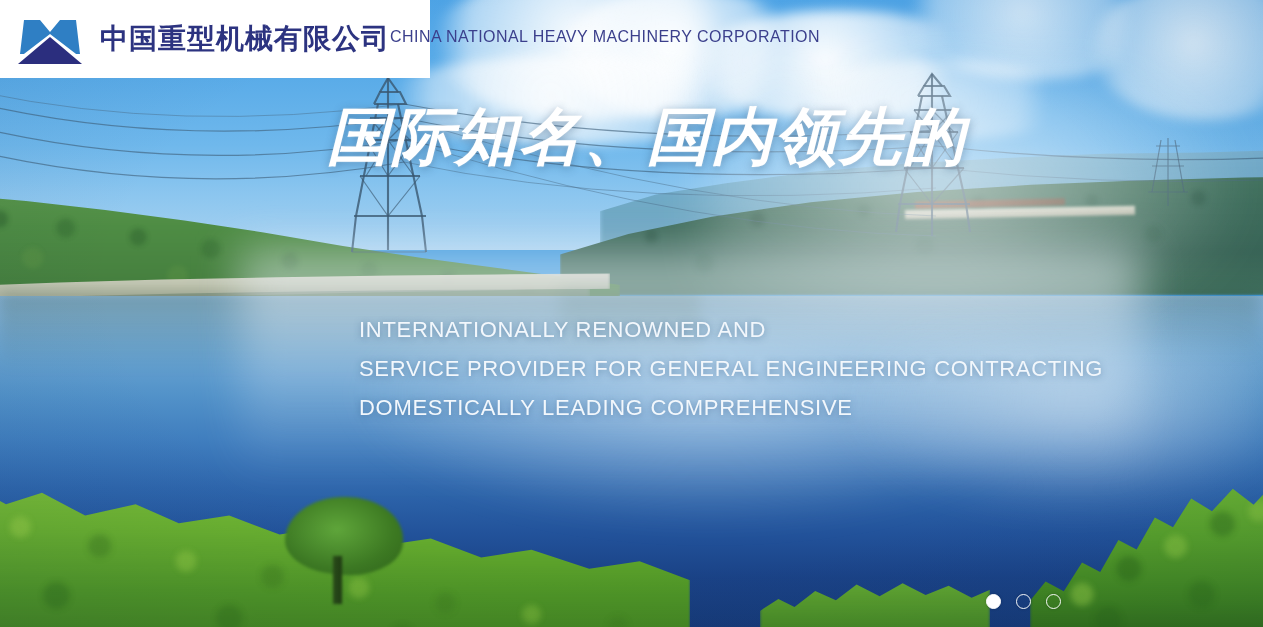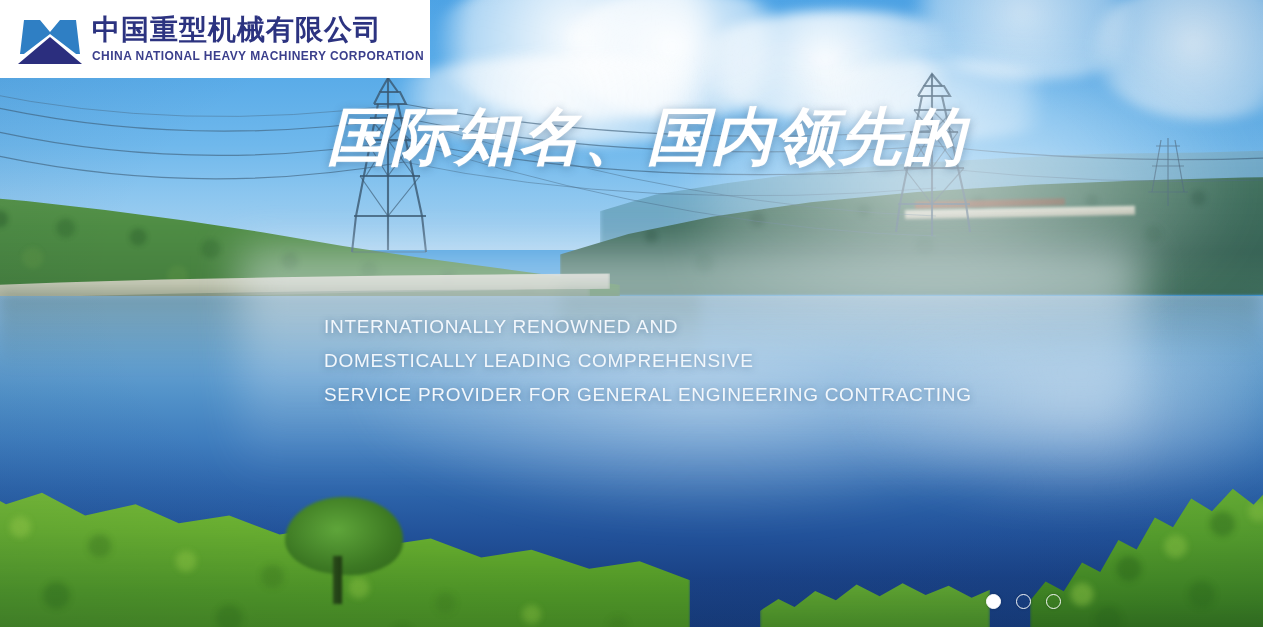--- a/index.html
+++ b/index.html
@@ -246,47 +246,48 @@
   }
 
   
   .logo-plate{
     position:absolute; left:0; top:0; width:430px; height:78px;
     background:#ffffff;
     display:flex; align-items:center;
     z-index:40;
   }
   .logo-mark{ width:72px; height:58px; margin-left:14px; flex:0 0 auto; }
-  .logo-text{ margin-left:6px; display:flex; flex-direction:column; justify-content:center; }
+  .logo-text{ margin-left:14px; display:flex; flex-direction:row; justify-content:center; }
   .logo-cn{
     font-size:28px; font-weight:bold; letter-spacing:1px;
     color:#2c3380; line-height:1.1; white-space:nowrap;
     font-family:"DejaVu Sans","Liberation Sans",sans-serif;
   }
   .logo-en{
-    font-size:12px; font-weight:bold; letter-spacing:.45px;
+    font-size:16px; font-weight:normal; letter-spacing:.45px;
     color:#3b3f8c; line-height:1.2; margin-top:3px; white-space:nowrap;
     font-family:"Liberation Sans",sans-serif;
   }
 
   
   .copy{ position:absolute; left:327px; top:102px; z-index:30; }
   .h-line{
     font-size:62px; font-weight:bold; font-style:italic;
     color:#ffffff; line-height:1.12; letter-spacing:2px;
     white-space:nowrap;
     font-family:"DejaVu Sans","Liberation Sans",sans-serif;
     text-shadow:0 2px 10px rgba(40,80,120,.45), 0 0 2px rgba(255,255,255,.5);
   }
   .sub{ position:absolute; left:324px; top:310px; z-index:30; }
   .s-line{
-    font-size:19px; font-weight:normal; letter-spacing:.7px;
+    font-size:22px; font-weight:normal; letter-spacing:.7px;
     color:#f2f7fc; line-height:1.78; white-space:nowrap;
     font-family:"Liberation Sans",sans-serif;
     text-shadow:0 1px 6px rgba(45,85,130,.5);
+    margin-left:35px;
   }
 
   
   .dots{
     position:absolute; left:986px; top:594px; z-index:35;
     display:flex; align-items:center; gap:15px;
   }
   .dot{
     width:15px; height:15px; border-radius:50%;
     border:1.6px solid rgba(255,255,255,.95);
@@ -409,22 +410,22 @@
       <div class="logo-en">CHINA NATIONAL HEAVY MACHINERY CORPORATION</div>
     </div>
   </div>
 
   <div class="copy">
     <div class="h-line">国际知名、国内领先的</div>
   </div>
 
   <div class="sub">
     <div class="s-line">INTERNATIONALLY RENOWNED AND</div>
+    <div class="s-line">SERVICE PROVIDER FOR GENERAL ENGINEERING CONTRACTING</div>
     <div class="s-line">DOMESTICALLY LEADING COMPREHENSIVE</div>
-    <div class="s-line">SERVICE PROVIDER FOR GENERAL ENGINEERING CONTRACTING</div>
   </div>
 
   <div class="dots">
     <span class="dot active"></span>
     <span class="dot"></span>
     <span class="dot"></span>
   </div>
 
 </div>
 

